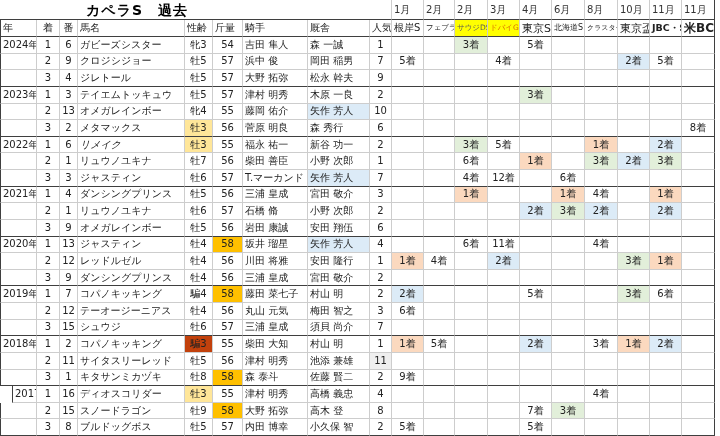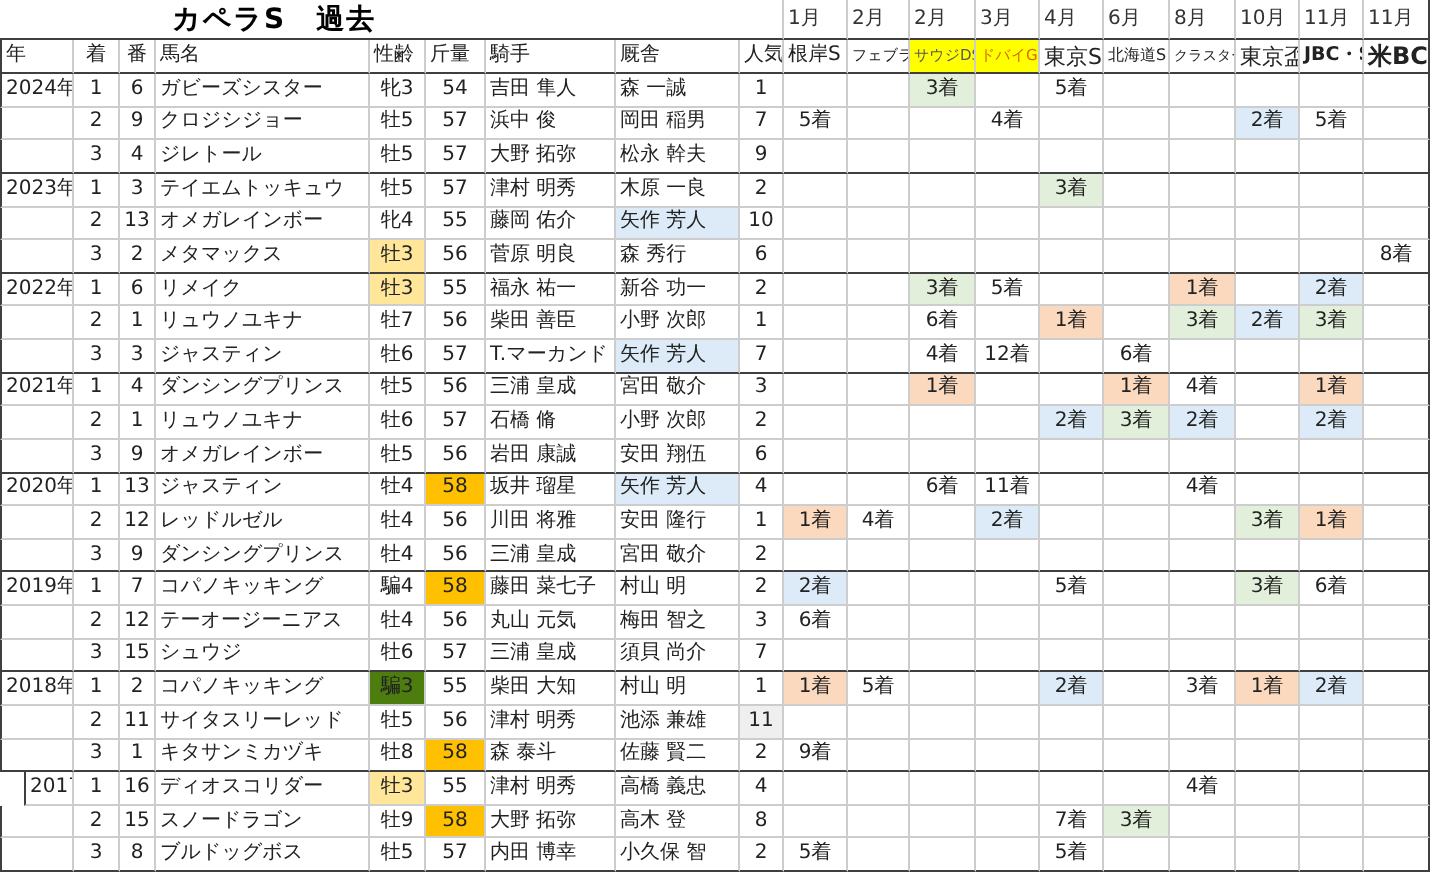--- a/index.html
+++ b/index.html
@@ -181,21 +181,21 @@
     <div class="c center bb-dark" style="grid-area: 8 / 13;"></div>
     <div class="c center bb-dark" style="grid-area: 8 / 14;"></div>
     <div class="c center bb-dark" style="grid-area: 8 / 15;"></div>
     <div class="c center bb-dark" style="grid-area: 8 / 16;"></div>
     <div class="c center bb-dark" style="grid-area: 8 / 17;"></div>
     <div class="c center bb-dark" style="grid-area: 8 / 18;"></div>
     <div class="c center bb-dark br-dark" style="grid-area: 8 / 19;">8着</div>
     <div class="c bl-dark" style="grid-area: 9 / 1;">2022年</div>
     <div class="c center" style="grid-area: 9 / 2;">1</div>
     <div class="c center" style="grid-area: 9 / 3;">6</div>
-    <div class="c " style="grid-area: 9 / 4;">リメイク</div>
+    <div class="c " style="grid-area: 9 / 4; font-style: italic;">リメイク</div>
     <div class="c center" style="grid-area: 9 / 5; background: rgb(255, 230, 153);">牡3</div>
     <div class="c center" style="grid-area: 9 / 6;">55</div>
     <div class="c " style="grid-area: 9 / 7;">福永 祐一</div>
     <div class="c " style="grid-area: 9 / 8;">新谷 功一</div>
     <div class="c center" style="grid-area: 9 / 9;">2</div>
     <div class="c center" style="grid-area: 9 / 10;"></div>
     <div class="c center" style="grid-area: 9 / 11;"></div>
     <div class="c center" style="grid-area: 9 / 12; background: rgb(226, 239, 218);">3着</div>
     <div class="c center" style="grid-area: 9 / 13;">5着</div>
     <div class="c center" style="grid-area: 9 / 14;"></div>
@@ -410,21 +410,21 @@
     <div class="c center bb-dark" style="grid-area: 20 / 14;"></div>
     <div class="c center bb-dark" style="grid-area: 20 / 15;"></div>
     <div class="c center bb-dark" style="grid-area: 20 / 16;"></div>
     <div class="c center bb-dark" style="grid-area: 20 / 17;"></div>
     <div class="c center bb-dark" style="grid-area: 20 / 18;"></div>
     <div class="c center bb-dark br-dark" style="grid-area: 20 / 19;"></div>
     <div class="c bl-dark" style="grid-area: 21 / 1;">2018年</div>
     <div class="c center" style="grid-area: 21 / 2;">1</div>
     <div class="c center" style="grid-area: 21 / 3;">2</div>
     <div class="c " style="grid-area: 21 / 4;">コパノキッキング</div>
-    <div class="c center" style="grid-area: 21 / 5; background: #4d7c0f;">騙3</div>
+    <div class="c center" style="grid-area: 21 / 5; background: #c2410c;">騙3</div>
     <div class="c center" style="grid-area: 21 / 6;">55</div>
     <div class="c " style="grid-area: 21 / 7;">柴田 大知</div>
     <div class="c " style="grid-area: 21 / 8;">村山 明</div>
     <div class="c center" style="grid-area: 21 / 9;">1</div>
     <div class="c center" style="grid-area: 21 / 10; background: rgb(251, 217, 191);">1着</div>
     <div class="c center" style="grid-area: 21 / 11;">5着</div>
     <div class="c center" style="grid-area: 21 / 12;"></div>
     <div class="c center" style="grid-area: 21 / 13;"></div>
     <div class="c center" style="grid-area: 21 / 14; background: rgb(220, 235, 247);">2着</div>
     <div class="c center" style="grid-area: 21 / 15;"></div>

